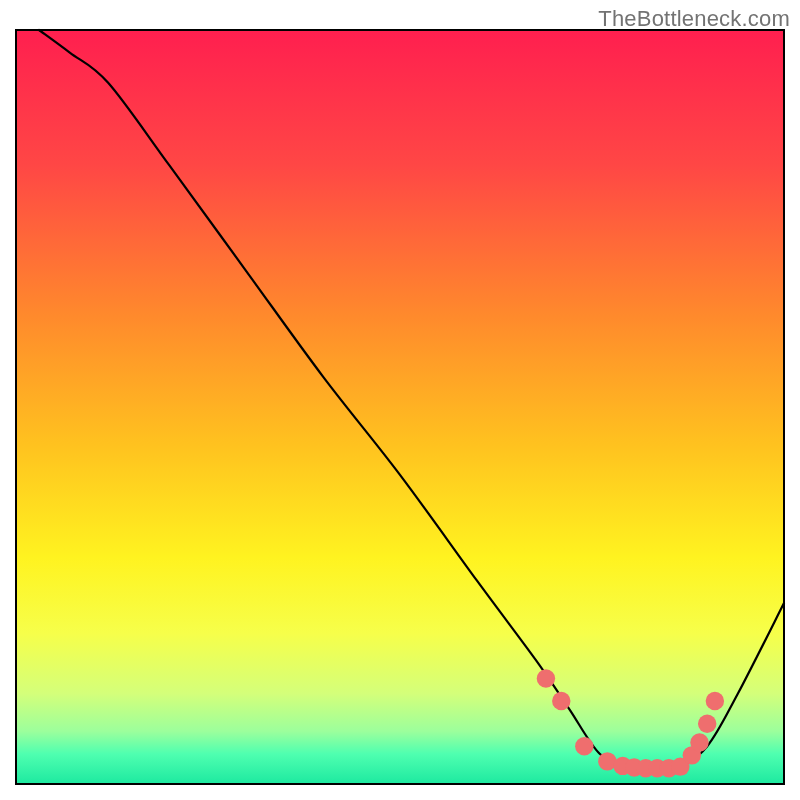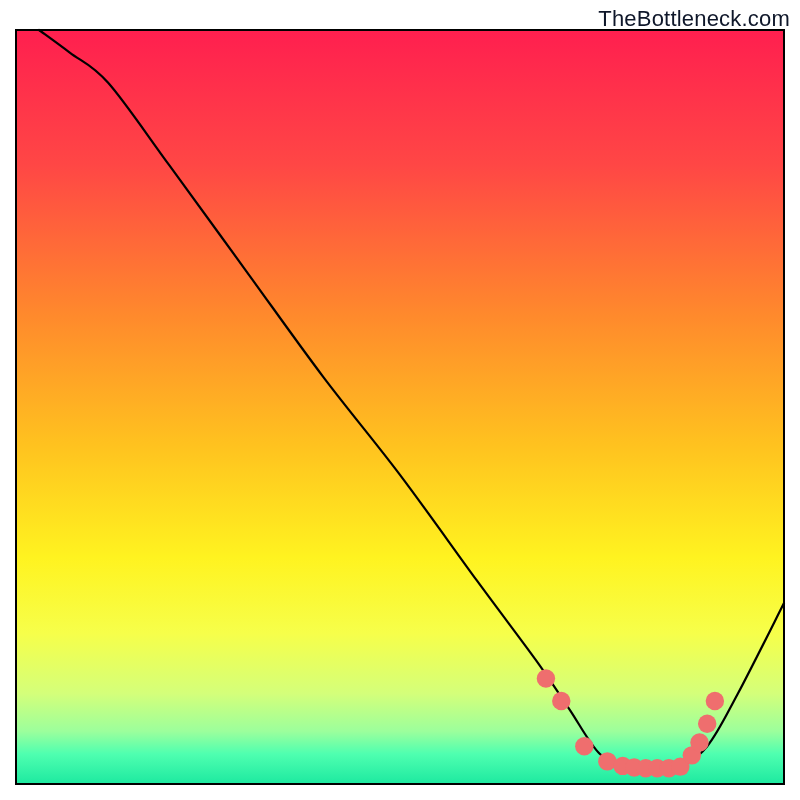--- a/index.html
+++ b/index.html
@@ -14,21 +14,21 @@
   .chart-wrap {
     position: relative;
     width: 800px;
     height: 800px;
   }
   .attribution {
     position: absolute;
     top: 6px;
     right: 10px;
     font-size: 22px;
-    color: #0f172a;
+    color: #737373;
     font-weight: 400;
     letter-spacing: 0.2px;
   }
   svg {
     display: block;
   }
 </style>
 </head>
 <body>
 

